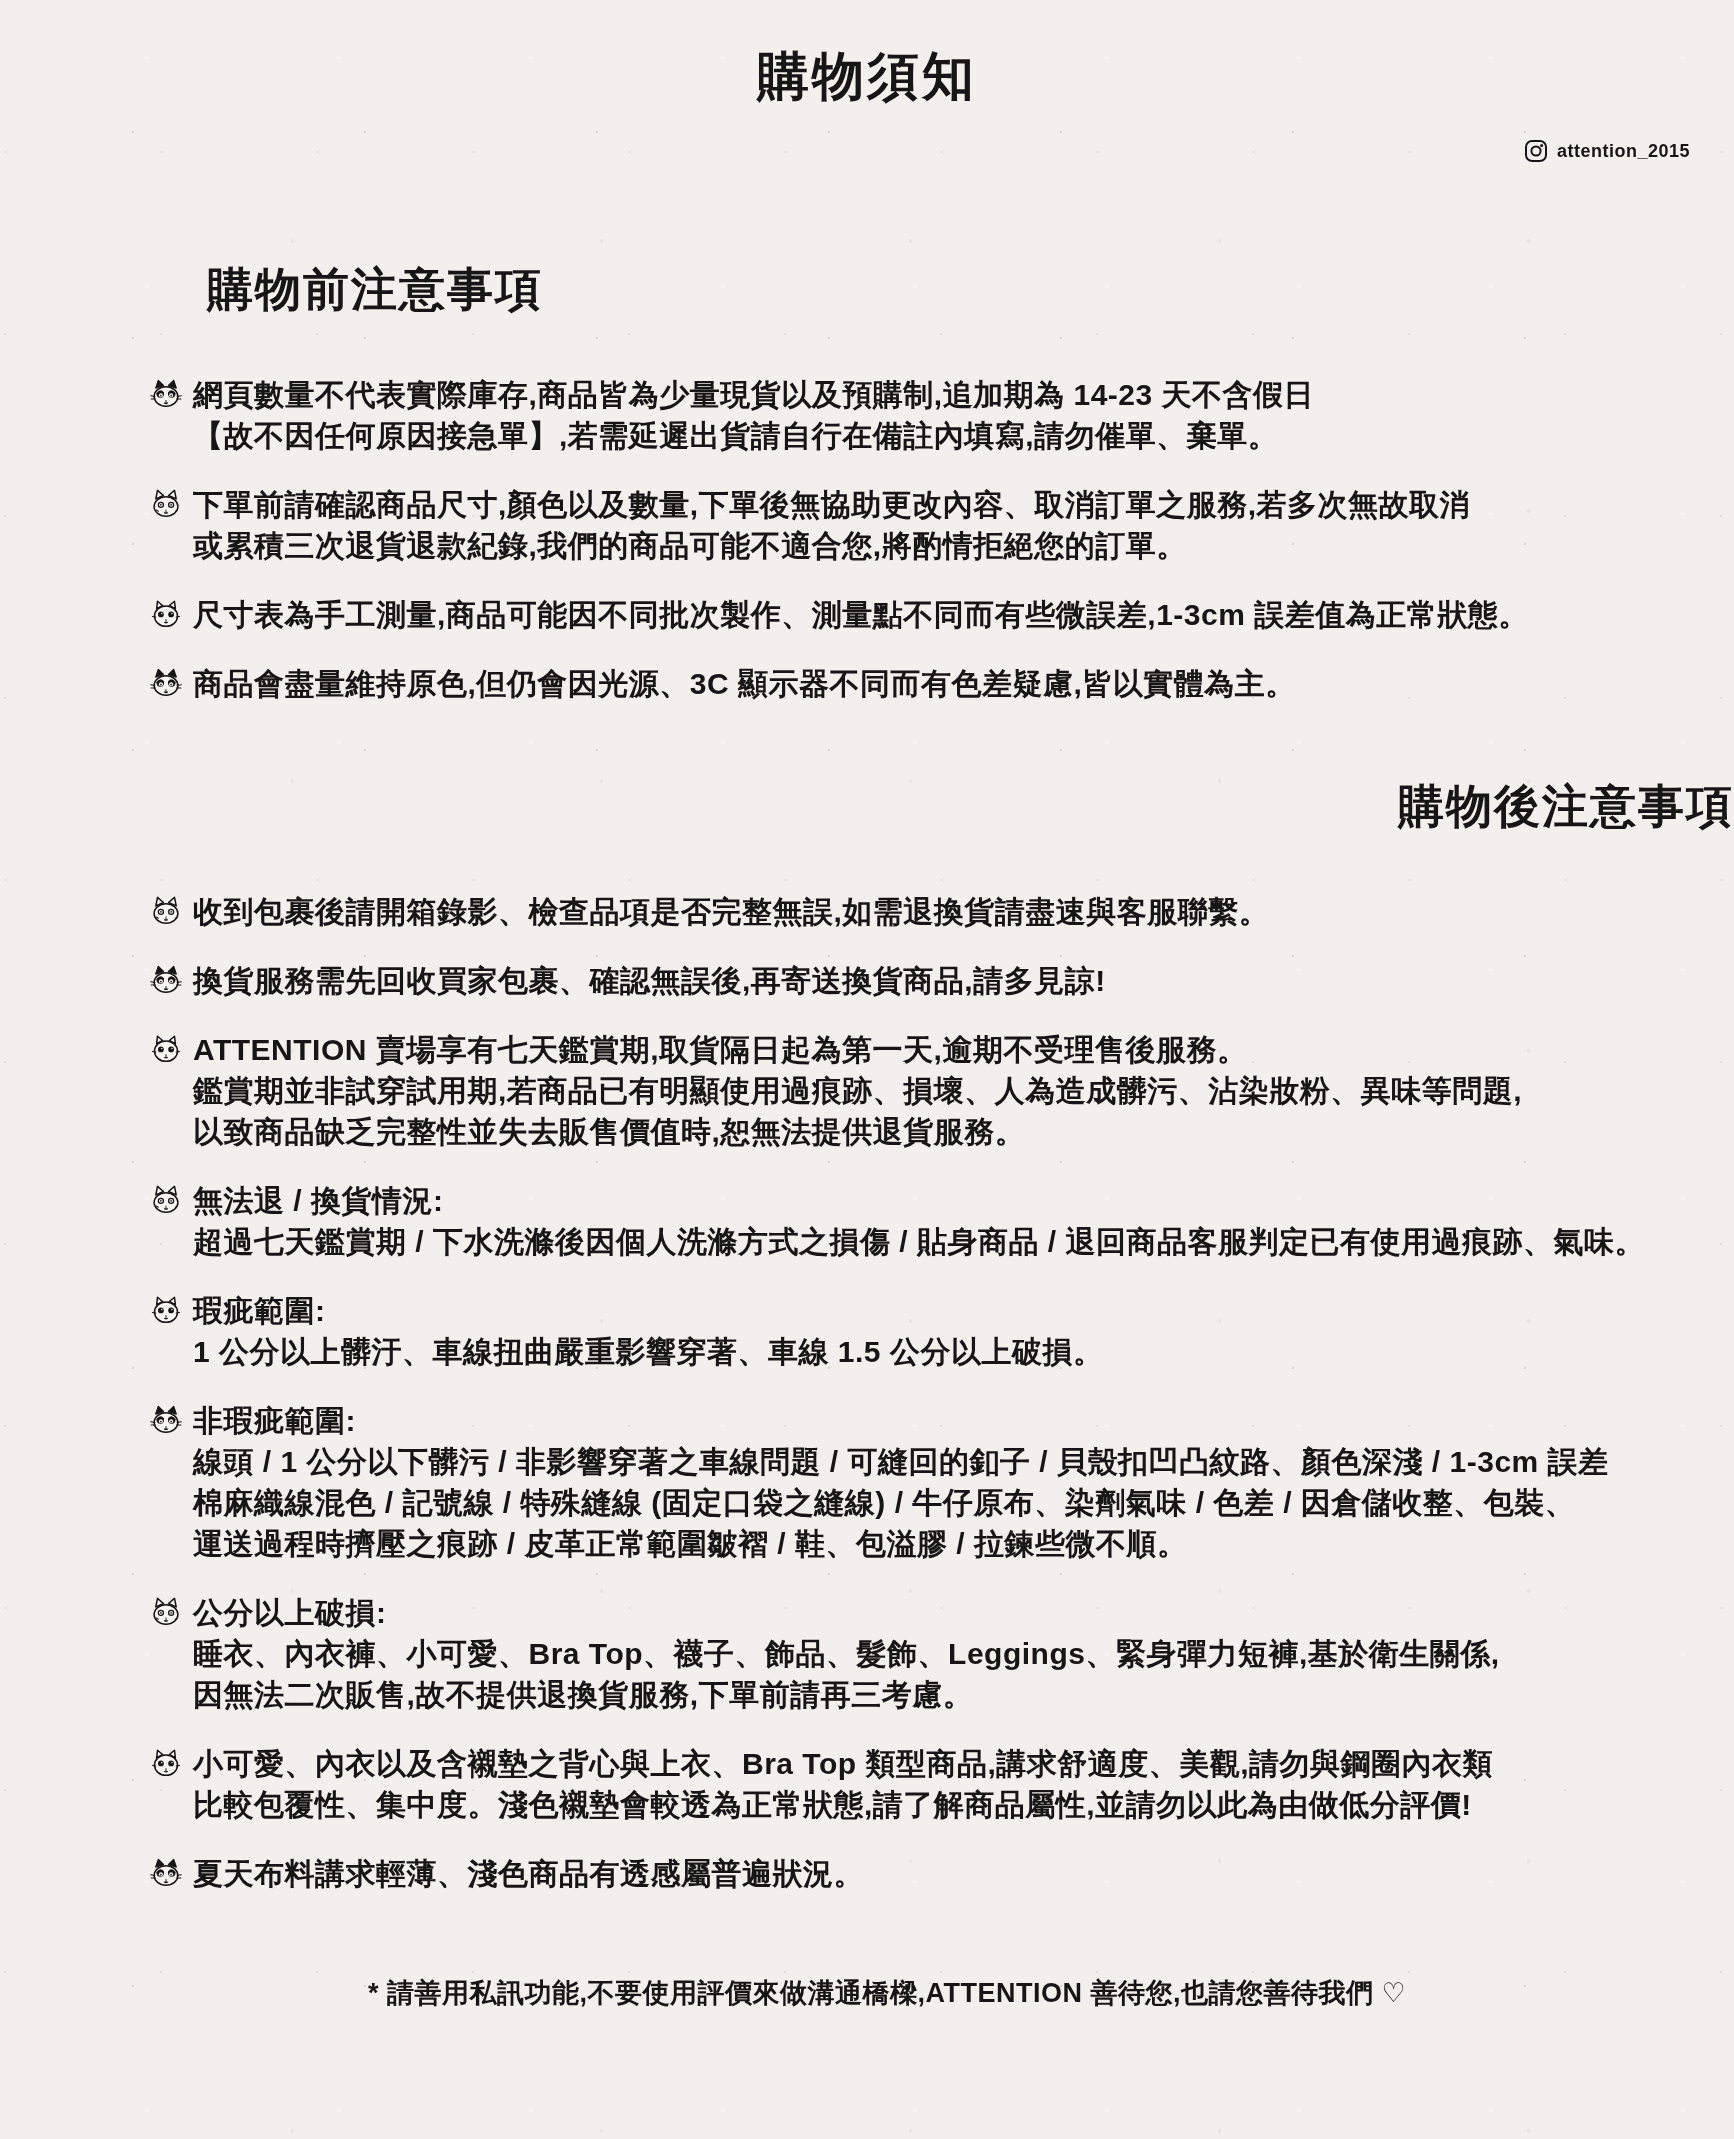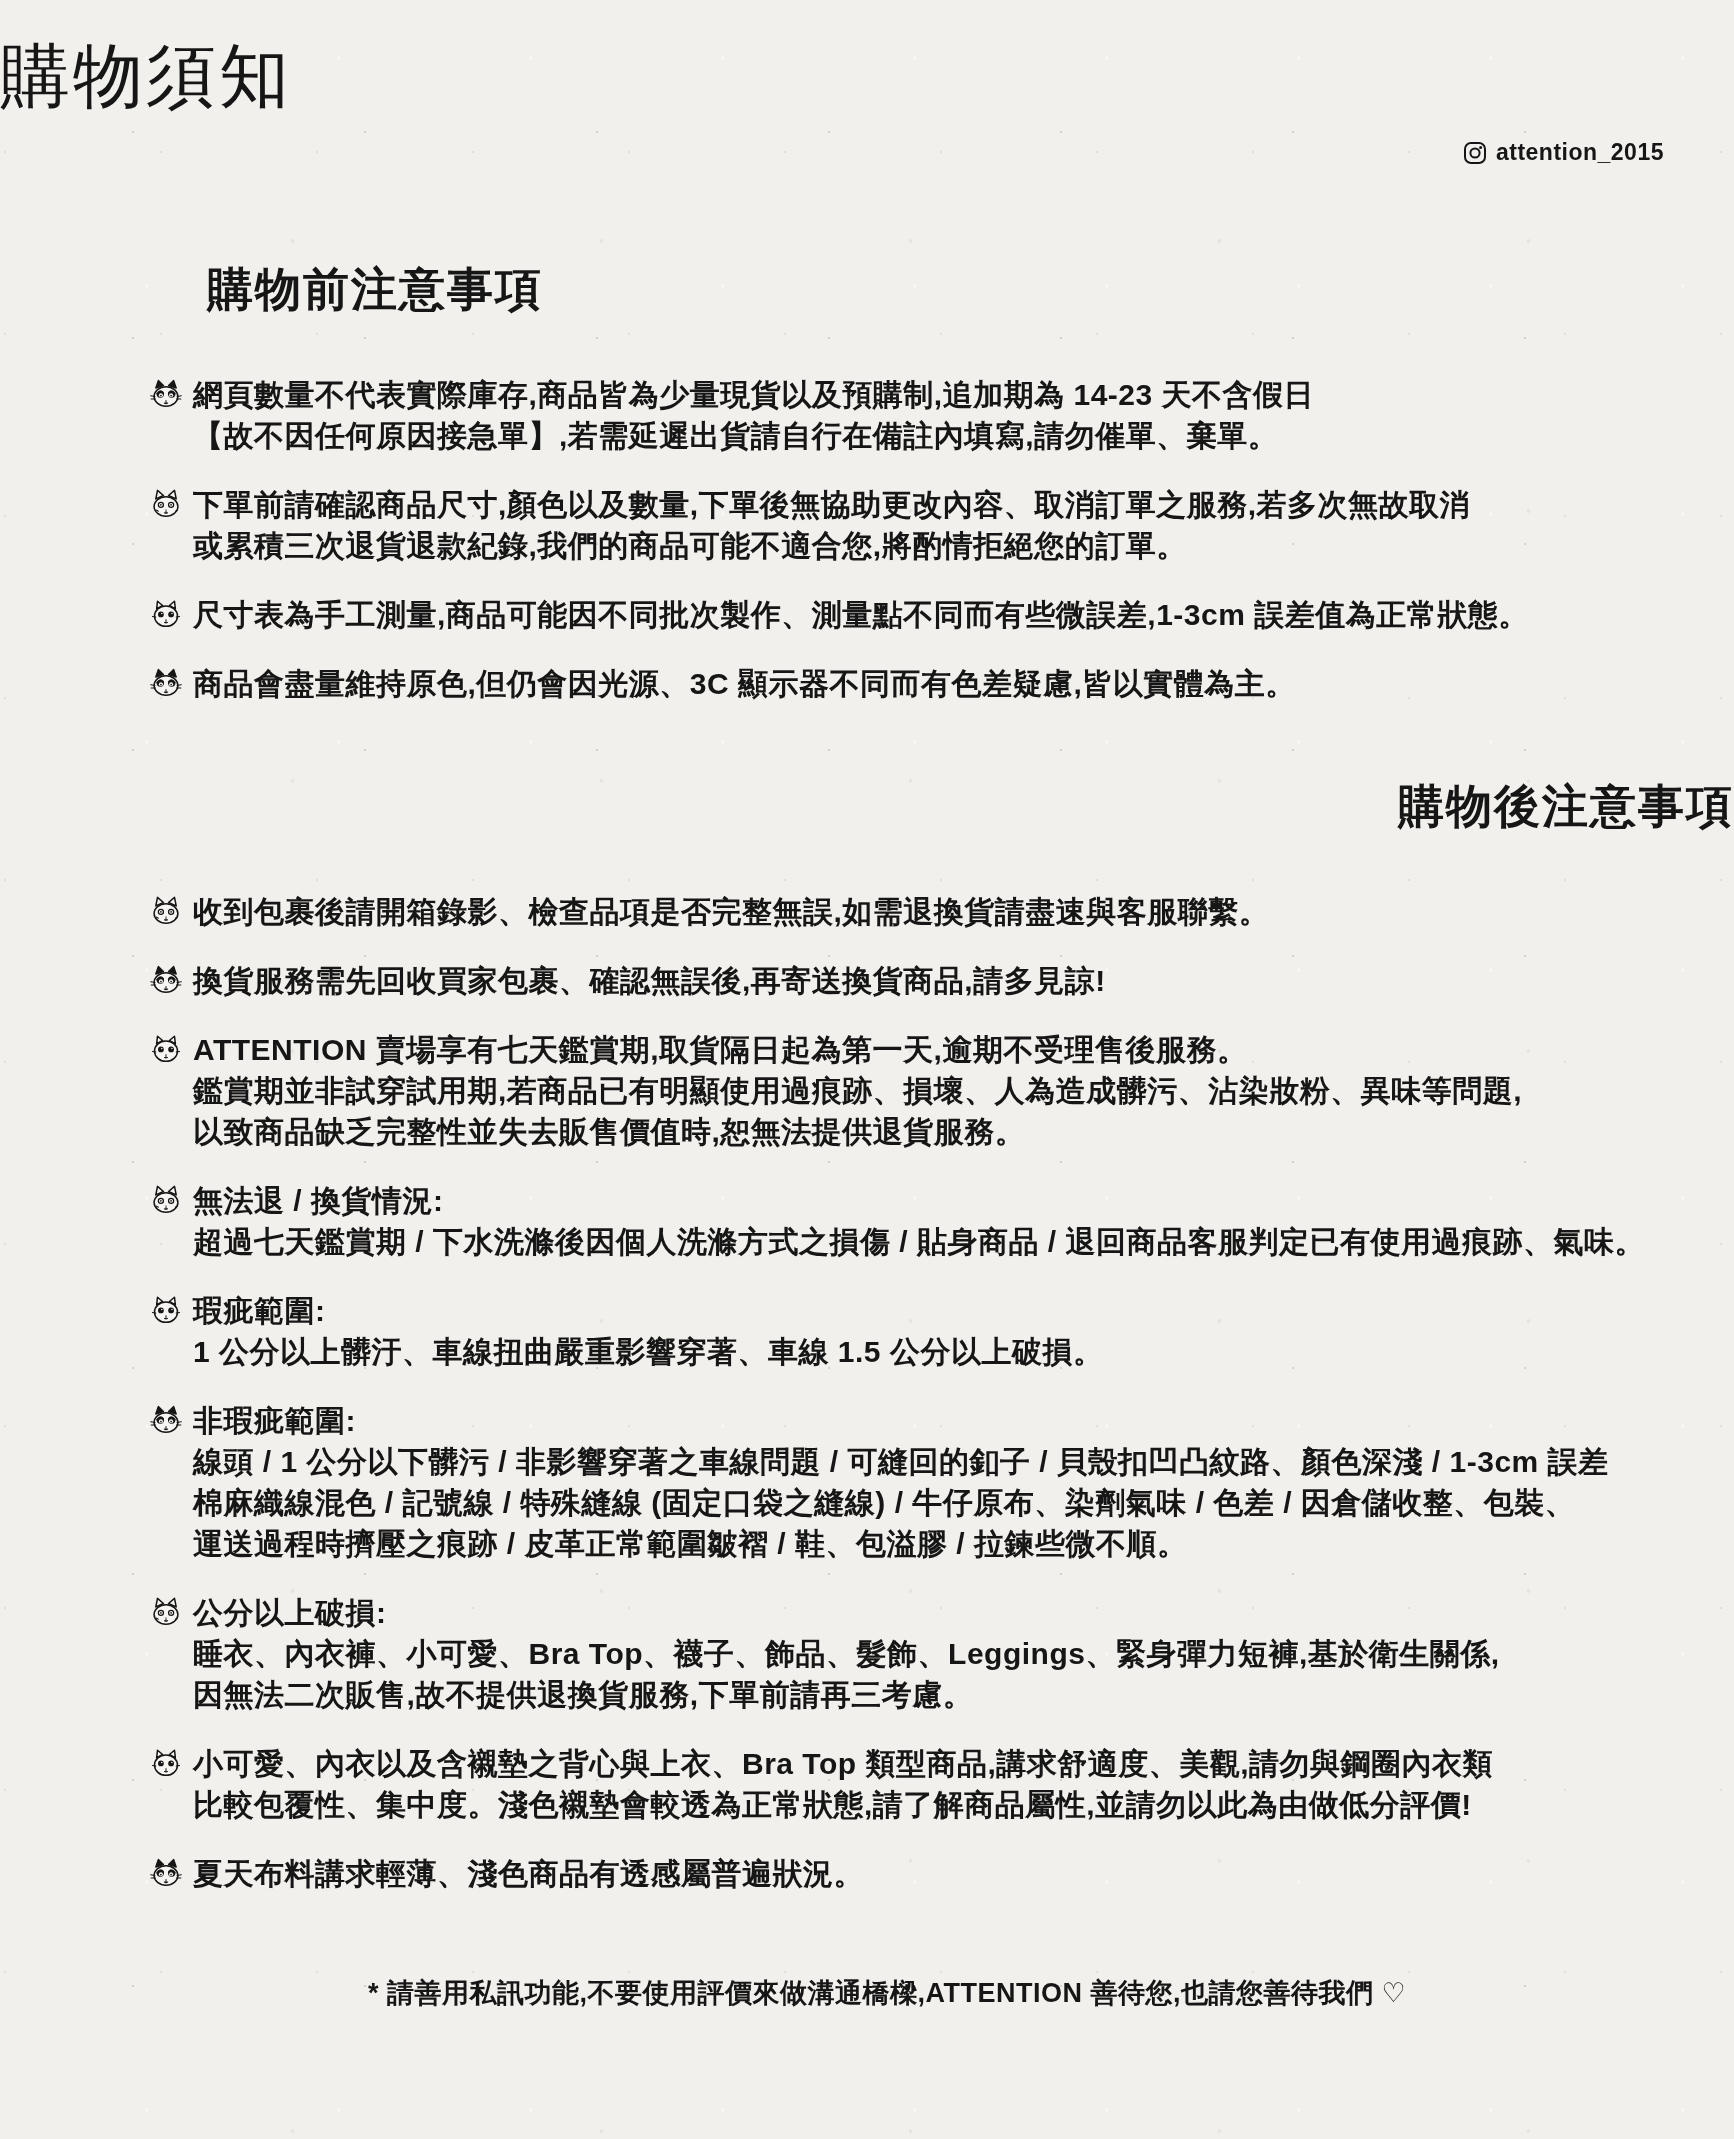--- a/index.html
+++ b/index.html
@@ -17,33 +17,34 @@
       radial-gradient(circle, rgba(255,255,255,0.5) 1.2px, transparent 1.8px);
     background-size: 232px 206px, 156px 182px, 309px 270px, 192px 228px;
     background-position: 17px 29px, 83px 61px, 138px 106px, 51px 172px;
     font-family: "Liberation Sans", "DejaVu Sans", sans-serif;
     color: #161616;
   }
   .page { position: relative; width: 100%; height: 100%; }
 
   h1.title {
     margin: 45px 0 0 0;
-    font-size: 70px;
+    text-align: center;
+    font-size: 52px;
     line-height: 62px;
-    font-weight: 400;
+    font-weight: 700;
     letter-spacing: 3px;
   }
   .ig {
     position: absolute;
     top: 94px;
-    right: 70px;
+    right: 44px;
     display: flex;
     align-items: center;
     gap: 9px;
-    font-size: 23px;
+    font-size: 18px;
     font-weight: 600;
     letter-spacing: 0.5px;
   }
   .ig svg { display: block; }
 
   main { margin-left: 149px; }
 
   section h2 {
     margin: 0 0 0 58px;
     font-size: 46px;

